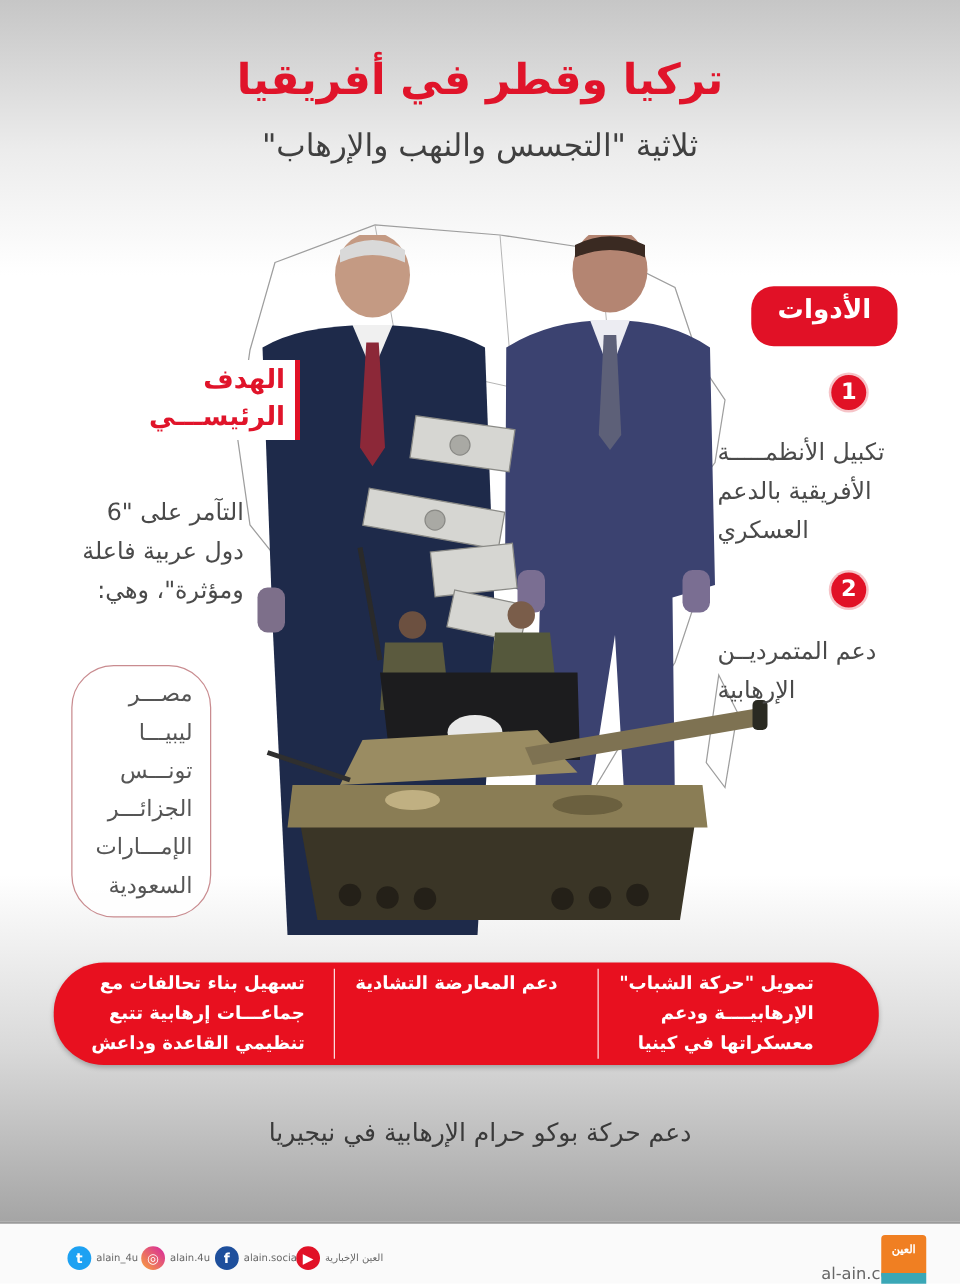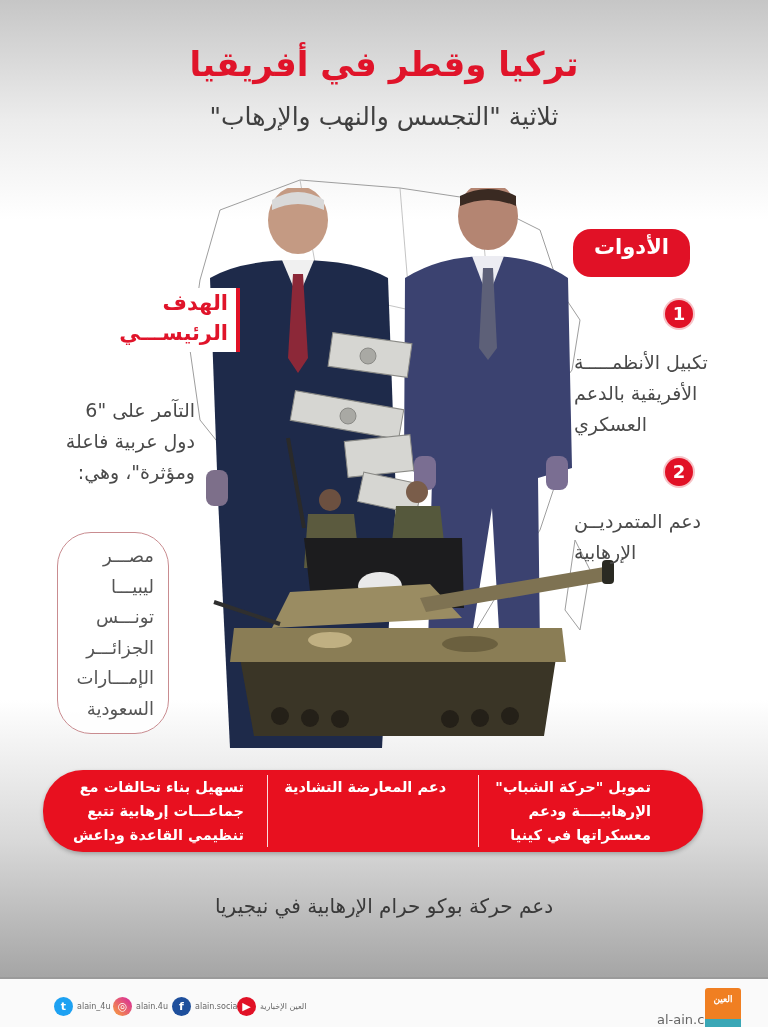--- a/index.html
+++ b/index.html
@@ -20,21 +20,21 @@
   }
   .subtitle {
     position: absolute; top: 102px; left: 0; width: 768px; text-align: center;
     color: #404040; font-size: 25px; direction: rtl;
   }
   
   .map { position: absolute; left: 180px; top: 170px; width: 420px; height: 560px; }
   
   .figures { position: absolute; left: 200px; top: 188px; width: 420px; height: 570px; }
   .tools-pill {
-    position: absolute; left: 573px; top: 229px; width: 117px; height: 48px;
+    position: absolute; left: 601px; top: 229px; width: 117px; height: 48px;
     background: #e11126; color: #fff; border-radius: 18px; text-align: center;
     font-weight: bold; font-size: 21px; line-height: 36px; direction: rtl;
   }
   .num-badge {
     position: absolute; width: 28px; height: 28px; border-radius: 50%;
     background: #e11126; color: #fff; font-weight: bold; font-size: 18px;
     text-align: center; line-height: 28px; box-shadow: 0 0 0 2px #f6c4c8;
   }
   .tool-text {
     position: absolute; right: 24px; width: 170px; text-align: left; direction: rtl;

